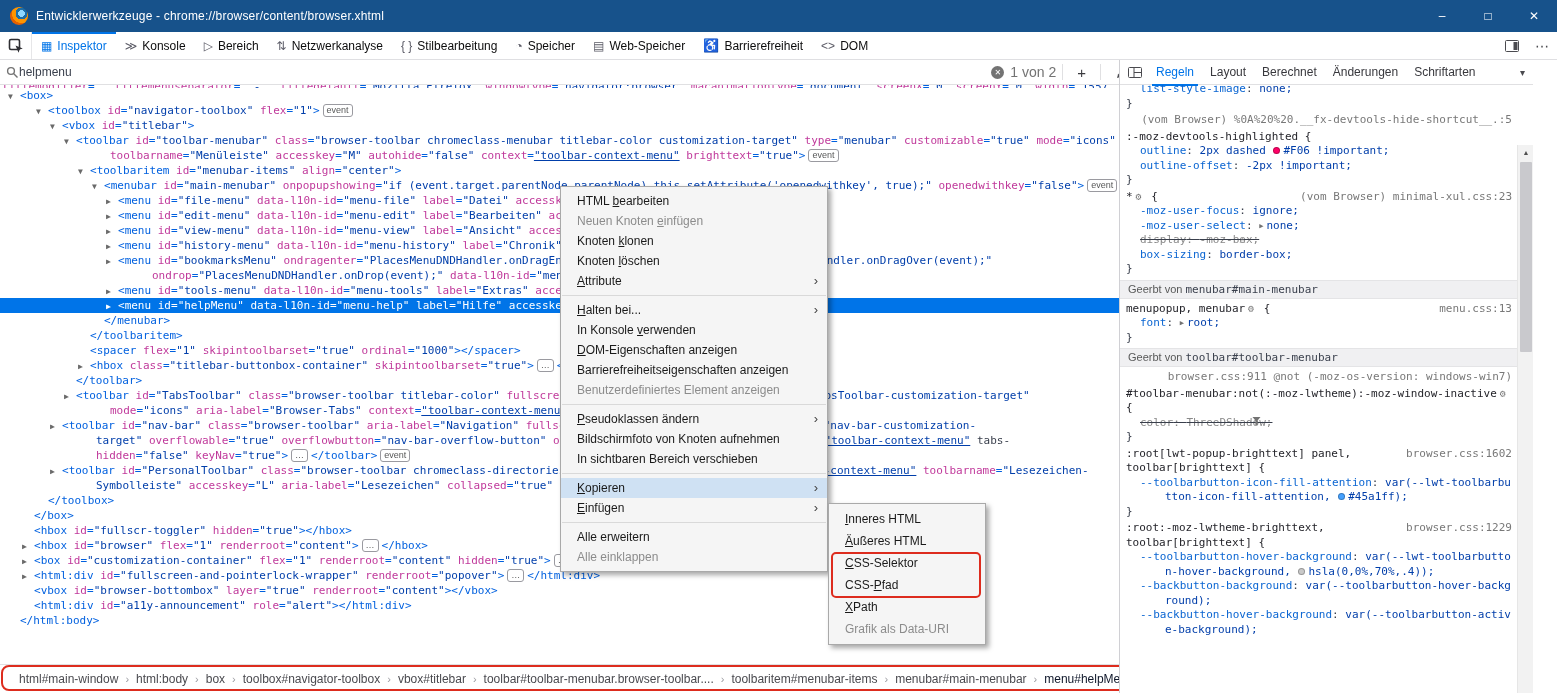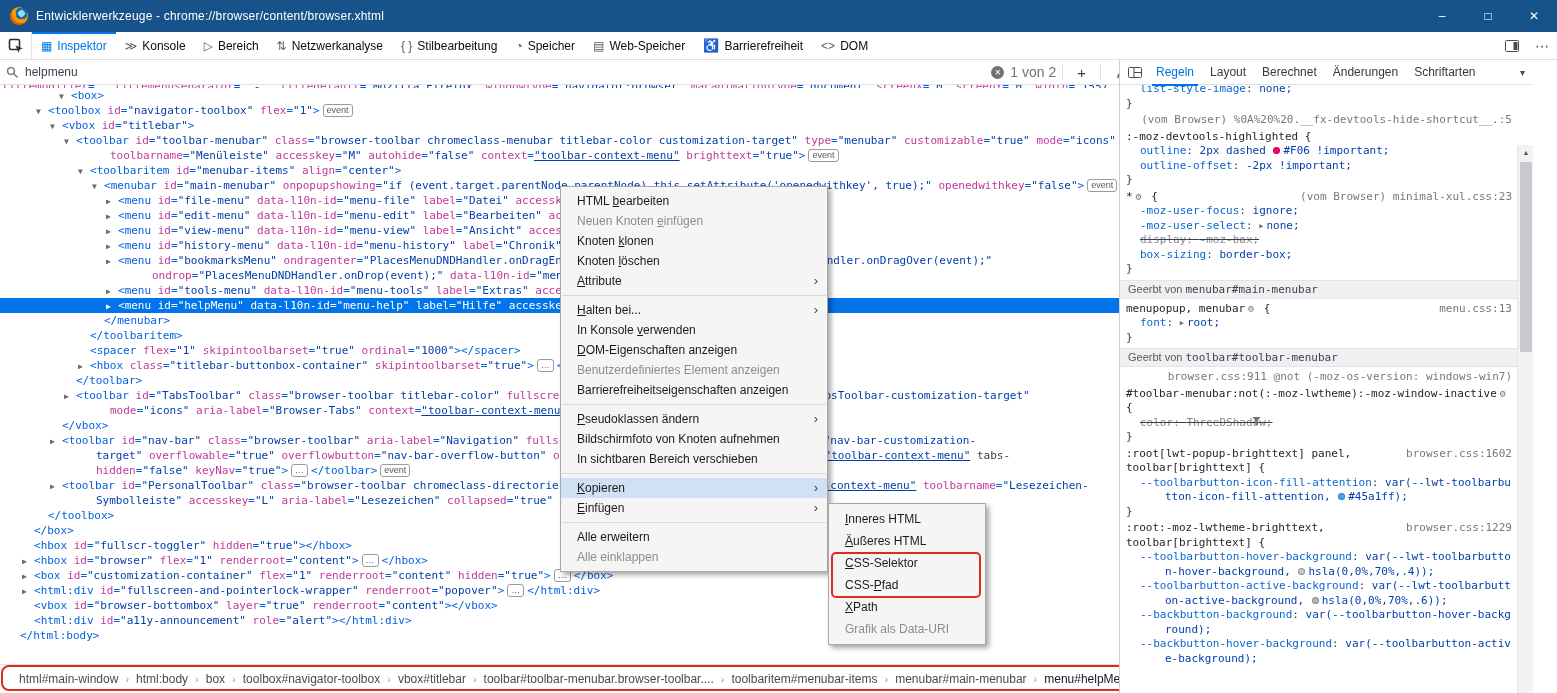--- a/index.html
+++ b/index.html
@@ -25,21 +25,21 @@
   .tab.active{color:#0074e8}
   .tab.active::before{content:"";position:absolute;top:0;left:0;right:0;height:2px;background:#0074e8}
   .ticon{font-size:12px;color:#5b5b66;line-height:1}
   .tab.active .ticon{color:#0074e8}
   .ticon.a11y{color:#0a8484;font-size:13px}
   #tabspacer{flex:1}
   .ricon{width:30px;display:flex;align-items:center;justify-content:center;color:#4a4a4f;font-size:14px}
 
   
   #searchrow{position:absolute;top:60px;left:0;width:1143px;height:25px;border-bottom:1px solid #e0e0e2;display:flex;align-items:center;background:#fff;padding:0 6px}
-  #searchinput{border:0;outline:0;flex:1;font-size:12px;color:#393f4c;font-family:"Liberation Sans",sans-serif;margin-left:6px;background:transparent}
+  #searchinput{border:0;outline:0;flex:1;font-size:12px;color:#393f4c;font-family:"Liberation Sans",sans-serif;background:transparent}
   .vsep{width:1px;height:16px;background:#e0e0e2;margin:0 6px}
   #clearbtn{width:13px;height:13px;border-radius:50%;background:#737373;color:#fff;font-size:8px;display:flex;align-items:center;justify-content:center;margin:0 6px}
   #matchcount{font-size:14px;color:#737373;white-space:nowrap}
   #plusbtn{font-size:15px;color:#3a3a3e;padding:0 8px}
 
   
   #markup{position:absolute;top:85px;left:0;width:1127px;height:579px;overflow:hidden;font-family:"DejaVu Sans Mono",monospace;font-size:11px;background:#fff}
   .mrow{height:15px;line-height:15px;white-space:pre;overflow:hidden}
   .clipline{height:9px;line-height:15px;margin-top:-6px;padding-left:2px}
   .twisty{display:inline-block;width:12px;font-size:8px;color:#6a6a6a;vertical-align:0}
@@ -202,21 +202,21 @@
     <div class="ricon">
       <svg width="13" height="13" viewBox="0 0 13 13">
           <path d="M1 12 l1-3.5 5.5-5.5 2.5 2.5-5.5 5.5z" fill="#4a4a4f"></path>
           <path d="M8.2 1.8 a1.6 1.6 0 0 1 2.9 2.9 l-1 1 -2.9-2.9z" fill="#4a4a4f"></path>
         </svg>
     </div>
   </div>
 
   <div id="markup">
       <div class="mrow clipline"><span class="atn">titlemodifier</span><span class="pnc">=</span><span class="atv">""</span><span class="mtx"> </span><span class="atn">titlemenuseparator</span><span class="pnc">=</span><span class="atv">" - "</span><span class="mtx"> </span><span class="atn">titledefault</span><span class="pnc">=</span><span class="atv">"Mozilla Firefox"</span><span class="mtx"> </span><span class="atn">windowtype</span><span class="pnc">=</span><span class="atv">"navigator:browser"</span><span class="mtx"> </span><span class="atn">macanimationtype</span><span class="pnc">=</span><span class="atv">"document"</span><span class="mtx"> </span><span class="atn">screenX</span><span class="pnc">=</span><span class="atv">"0"</span><span class="mtx"> </span><span class="atn">screenY</span><span class="pnc">=</span><span class="atv">"0"</span><span class="mtx"> </span><span class="atn">width</span><span class="pnc">=</span><span class="atv">"1557"</span><span class="mtx"> </span><span class="atn">height</span></div>
-      <div class="mrow" style="padding-left: 22px; margin-left: 37px;"><span class="twisty">▼</span><span class="mtext"><span class="pnc">&lt;</span><span class="tag">box</span><span class="pnc">&gt;</span></span></div>
+      <div class="mrow" style="padding-left: 8px;"><span class="twisty">▼</span><span class="mtext"><span class="pnc">&lt;</span><span class="tag">box</span><span class="pnc">&gt;</span></span></div>
       <div class="mrow" style="padding-left: 36px;"><span class="twisty">▼</span><span class="mtext"><span class="pnc">&lt;</span><span class="tag">toolbox</span><span class="mtx"> </span><span class="atn">id</span><span class="pnc">=</span><span class="atv">"navigator-toolbox"</span><span class="mtx"> </span><span class="atn">flex</span><span class="pnc">=</span><span class="atv">"1"</span><span class="pnc">&gt;</span></span><span class="badge">event</span></div>
       <div class="mrow" style="padding-left: 50px;"><span class="twisty">▼</span><span class="mtext"><span class="pnc">&lt;</span><span class="tag">vbox</span><span class="mtx"> </span><span class="atn">id</span><span class="pnc">=</span><span class="atv">"titlebar"</span><span class="pnc">&gt;</span></span></div>
       <div class="mrow" style="padding-left: 64px;"><span class="twisty">▼</span><span class="mtext"><span class="pnc">&lt;</span><span class="tag">toolbar</span><span class="mtx"> </span><span class="atn">id</span><span class="pnc">=</span><span class="atv">"toolbar-menubar"</span><span class="mtx"> </span><span class="atn">class</span><span class="pnc">=</span><span class="atv">"browser-toolbar chromeclass-menubar titlebar-color customization-target"</span><span class="mtx"> </span><span class="atn">type</span><span class="pnc">=</span><span class="atv">"menubar"</span><span class="mtx"> </span><span class="atn">customizable</span><span class="pnc">=</span><span class="atv">"true"</span><span class="mtx"> </span><span class="atn">mode</span><span class="pnc">=</span><span class="atv">"icons"</span></span></div>
       <div class="mrow" style="padding-left: 98px;"><span class="twisty"></span><span class="mtext"><span class="atn">toolbarname</span><span class="pnc">=</span><span class="atv">"Menüleiste"</span><span class="mtx"> </span><span class="atn">accesskey</span><span class="pnc">=</span><span class="atv">"M"</span><span class="mtx"> </span><span class="atn">autohide</span><span class="pnc">=</span><span class="atv">"false"</span><span class="mtx"> </span><span class="atn">context</span><span class="pnc">=</span><span class="atv lnk">"toolbar-context-menu"</span><span class="mtx"> </span><span class="atn">brighttext</span><span class="pnc">=</span><span class="atv">"true"</span><span class="pnc">&gt;</span></span><span class="badge">event</span></div>
       <div class="mrow" style="padding-left: 78px;"><span class="twisty">▼</span><span class="mtext"><span class="pnc">&lt;</span><span class="tag">toolbaritem</span><span class="mtx"> </span><span class="atn">id</span><span class="pnc">=</span><span class="atv">"menubar-items"</span><span class="mtx"> </span><span class="atn">align</span><span class="pnc">=</span><span class="atv">"center"</span><span class="pnc">&gt;</span></span></div>
       <div class="mrow" style="padding-left: 92px;"><span class="twisty">▼</span><span class="mtext"><span class="pnc">&lt;</span><span class="tag">menubar</span><span class="mtx"> </span><span class="atn">id</span><span class="pnc">=</span><span class="atv">"main-menubar"</span><span class="mtx"> </span><span class="atn">onpopupshowing</span><span class="pnc">=</span><span class="atv">"if (event.target.parentNode.parentNode) this.setAttribute('openedwithkey', true);"</span><span class="mtx"> </span><span class="atn">openedwithkey</span><span class="pnc">=</span><span class="atv">"false"</span><span class="pnc">&gt;</span></span><span class="badge">event</span></div>
       <div class="mrow" style="padding-left: 106px;"><span class="twisty">▶</span><span class="mtext"><span class="pnc">&lt;</span><span class="tag">menu</span><span class="mtx"> </span><span class="atn">id</span><span class="pnc">=</span><span class="atv">"file-menu"</span><span class="mtx"> </span><span class="atn">data-l10n-id</span><span class="pnc">=</span><span class="atv">"menu-file"</span><span class="mtx"> </span><span class="atn">label</span><span class="pnc">=</span><span class="atv">"Datei"</span><span class="mtx"> </span><span class="atn">accesskey</span><span class="pnc">=</span><span class="atv">"D"</span><span class="pnc">&gt;</span></span><span class="badge">…</span><span class="mtext"><span class="pnc">&lt;/</span><span class="tag">menu</span><span class="pnc">&gt;</span></span></div>
       <div class="mrow" style="padding-left: 106px;"><span class="twisty">▶</span><span class="mtext"><span class="pnc">&lt;</span><span class="tag">menu</span><span class="mtx"> </span><span class="atn">id</span><span class="pnc">=</span><span class="atv">"edit-menu"</span><span class="mtx"> </span><span class="atn">data-l10n-id</span><span class="pnc">=</span><span class="atv">"menu-edit"</span><span class="mtx"> </span><span class="atn">label</span><span class="pnc">=</span><span class="atv">"Bearbeiten"</span><span class="mtx"> </span><span class="atn">accesskey</span><span class="pnc">=</span><span class="atv">"B"</span><span class="pnc">&gt;</span></span><span class="badge">…</span><span class="mtext"><span class="pnc">&lt;/</span><span class="tag">menu</span><span class="pnc">&gt;</span></span></div>
       <div class="mrow" style="padding-left: 106px;"><span class="twisty">▶</span><span class="mtext"><span class="pnc">&lt;</span><span class="tag">menu</span><span class="mtx"> </span><span class="atn">id</span><span class="pnc">=</span><span class="atv">"view-menu"</span><span class="mtx"> </span><span class="atn">data-l10n-id</span><span class="pnc">=</span><span class="atv">"menu-view"</span><span class="mtx"> </span><span class="atn">label</span><span class="pnc">=</span><span class="atv">"Ansicht"</span><span class="mtx"> </span><span class="atn">accesskey</span><span class="pnc">=</span><span class="atv">"A"</span><span class="pnc">&gt;</span></span><span class="badge">…</span><span class="mtext"><span class="pnc">&lt;/</span><span class="tag">menu</span><span class="pnc">&gt;</span></span></div>
       <div class="mrow" style="padding-left: 106px;"><span class="twisty">▶</span><span class="mtext"><span class="pnc">&lt;</span><span class="tag">menu</span><span class="mtx"> </span><span class="atn">id</span><span class="pnc">=</span><span class="atv">"history-menu"</span><span class="mtx"> </span><span class="atn">data-l10n-id</span><span class="pnc">=</span><span class="atv">"menu-history"</span><span class="mtx"> </span><span class="atn">label</span><span class="pnc">=</span><span class="atv">"Chronik"</span><span class="mtx"> </span><span class="atn">accesskey</span><span class="pnc">=</span><span class="atv">"C"</span><span class="pnc">&gt;</span></span><span class="badge">…</span><span class="mtext"><span class="pnc">&lt;/</span><span class="tag">menu</span><span class="pnc">&gt;</span></span></div>
@@ -224,21 +224,20 @@
       <div class="mrow" style="padding-left: 140px;"><span class="twisty"></span><span class="mtext"><span class="atn">ondrop</span><span class="pnc">=</span><span class="atv">"PlacesMenuDNDHandler.onDrop(event);"</span><span class="mtx"> </span><span class="atn">data-l10n-id</span><span class="pnc">=</span><span class="atv">"menu-bookmarks-menu"</span><span class="pnc">&gt;</span></span><span class="badge">event</span><span class="badge">custom…</span><span class="mtext"><span class="pnc">&lt;/</span><span class="tag">menu</span><span class="pnc">&gt;</span></span></div>
       <div class="mrow" style="padding-left: 106px;"><span class="twisty">▶</span><span class="mtext"><span class="pnc">&lt;</span><span class="tag">menu</span><span class="mtx"> </span><span class="atn">id</span><span class="pnc">=</span><span class="atv">"tools-menu"</span><span class="mtx"> </span><span class="atn">data-l10n-id</span><span class="pnc">=</span><span class="atv">"menu-tools"</span><span class="mtx"> </span><span class="atn">label</span><span class="pnc">=</span><span class="atv">"Extras"</span><span class="mtx"> </span><span class="atn">accesskey</span><span class="pnc">=</span><span class="atv">"x"</span><span class="pnc">&gt;</span></span><span class="badge">…</span><span class="mtext"><span class="pnc">&lt;/</span><span class="tag">menu</span><span class="pnc">&gt;</span></span></div>
       <div class="mrow sel" style="padding-left: 106px;"><span class="twisty">▶</span><span class="mtext"><span class="pnc">&lt;</span><span class="tag">menu</span><span class="mtx"> </span><span class="atn">id</span><span class="pnc">=</span><span class="atv">"helpMenu"</span><span class="mtx"> </span><span class="atn">data-l10n-id</span><span class="pnc">=</span><span class="atv">"menu-help"</span><span class="mtx"> </span><span class="atn">label</span><span class="pnc">=</span><span class="atv">"Hilfe"</span><span class="mtx"> </span><span class="atn">accesskey</span><span class="pnc">=</span><span class="atv">"H"</span><span class="pnc">&gt;</span></span><span class="badge">…</span><span class="mtext"><span class="pnc">&lt;/</span><span class="tag">menu</span><span class="pnc">&gt;</span></span></div>
       <div class="mrow" style="padding-left: 92px;"><span class="twisty"></span><span class="mtext"><span class="pnc">&lt;/</span><span class="tag">menubar</span><span class="pnc">&gt;</span></span></div>
       <div class="mrow" style="padding-left: 78px;"><span class="twisty"></span><span class="mtext"><span class="pnc">&lt;/</span><span class="tag">toolbaritem</span><span class="pnc">&gt;</span></span></div>
       <div class="mrow" style="padding-left: 78px;"><span class="twisty"></span><span class="mtext"><span class="pnc">&lt;</span><span class="tag">spacer</span><span class="mtx"> </span><span class="atn">flex</span><span class="pnc">=</span><span class="atv">"1"</span><span class="mtx"> </span><span class="atn">skipintoolbarset</span><span class="pnc">=</span><span class="atv">"true"</span><span class="mtx"> </span><span class="atn">ordinal</span><span class="pnc">=</span><span class="atv">"1000"</span><span class="pnc">&gt;</span><span class="pnc">&lt;/</span><span class="tag">spacer</span><span class="pnc">&gt;</span></span></div>
       <div class="mrow" style="padding-left: 78px;"><span class="twisty">▶</span><span class="mtext"><span class="pnc">&lt;</span><span class="tag">hbox</span><span class="mtx"> </span><span class="atn">class</span><span class="pnc">=</span><span class="atv">"titlebar-buttonbox-container"</span><span class="mtx"> </span><span class="atn">skipintoolbarset</span><span class="pnc">=</span><span class="atv">"true"</span><span class="pnc">&gt;</span></span><span class="badge">…</span><span class="mtext"><span class="pnc">&lt;/</span><span class="tag">hbox</span><span class="pnc">&gt;</span></span></div>
       <div class="mrow" style="padding-left: 64px;"><span class="twisty"></span><span class="mtext"><span class="pnc">&lt;/</span><span class="tag">toolbar</span><span class="pnc">&gt;</span></span></div>
       <div class="mrow" style="padding-left: 64px;"><span class="twisty">▶</span><span class="mtext"><span class="pnc">&lt;</span><span class="tag">toolbar</span><span class="mtx"> </span><span class="atn">id</span><span class="pnc">=</span><span class="atv">"TabsToolbar"</span><span class="mtx"> </span><span class="atn">class</span><span class="pnc">=</span><span class="atv">"browser-toolbar titlebar-color"</span><span class="mtx"> </span><span class="atn">fullscreentoolbar</span><span class="pnc">=</span><span class="atv">"true"</span><span class="mtx"> </span><span class="atn">customizationtarget</span><span class="pnc">=</span><span class="atv">"TabsToolbar-customization-target"</span></span></div>
       <div class="mrow" style="padding-left: 98px;"><span class="twisty"></span><span class="mtext"><span class="atn">mode</span><span class="pnc">=</span><span class="atv">"icons"</span><span class="mtx"> </span><span class="atn">aria-label</span><span class="pnc">=</span><span class="atv">"Browser-Tabs"</span><span class="mtx"> </span><span class="atn">context</span><span class="pnc">=</span><span class="atv lnk">"toolbar-context-menu"</span><span class="mtx"> </span><span class="atn">flex</span><span class="pnc">=</span><span class="atv">"1"</span><span class="pnc">&gt;</span></span><span class="badge">…</span><span class="mtext"><span class="pnc">&lt;/</span><span class="tag">toolbar</span><span class="pnc">&gt;</span></span></div>
-      <div class="mrow" style="padding-left: 50px;"><span class="twisty"></span><span class="mtext"><span class="pnc">&lt;/</span><span class="tag">vbox</span><span class="pnc">&gt;</span></span></div>
       <div class="mrow" style="padding-left: 50px;"><span class="twisty">▶</span><span class="mtext"><span class="pnc">&lt;</span><span class="tag">toolbar</span><span class="mtx"> </span><span class="atn">id</span><span class="pnc">=</span><span class="atv">"nav-bar"</span><span class="mtx"> </span><span class="atn">class</span><span class="pnc">=</span><span class="atv">"browser-toolbar"</span><span class="mtx"> </span><span class="atn">aria-label</span><span class="pnc">=</span><span class="atv">"Navigation"</span><span class="mtx"> </span><span class="atn">fullscreentoolbar</span><span class="pnc">=</span><span class="atv">"true"</span><span class="mtx"> </span><span class="atn">customizationtarget</span><span class="pnc">=</span><span class="atv">"nav-bar-customization-</span></span></div>
       <div class="mrow" style="padding-left: 84px;"><span class="twisty"></span><span class="mtext"><span class="atv">target"</span><span class="mtx"> </span><span class="atn">overflowable</span><span class="pnc">=</span><span class="atv">"true"</span><span class="mtx"> </span><span class="atn">overflowbutton</span><span class="pnc">=</span><span class="atv">"nav-bar-overflow-button"</span><span class="mtx"> </span><span class="atn">overflowtarget</span><span class="pnc">=</span><span class="atv">"widget-overflow"</span><span class="mtx"> </span><span class="atn">context</span><span class="pnc">=</span><span class="atv lnk">"toolbar-context-menu"</span><span class="mtx"> tabs-</span></span></div>
       <div class="mrow" style="padding-left: 84px;"><span class="twisty"></span><span class="mtext"><span class="atn">hidden</span><span class="pnc">=</span><span class="atv">"false"</span><span class="mtx"> </span><span class="atn">keyNav</span><span class="pnc">=</span><span class="atv">"true"</span><span class="pnc">&gt;</span></span><span class="badge">…</span><span class="mtext"><span class="pnc">&lt;/</span><span class="tag">toolbar</span><span class="pnc">&gt;</span></span><span class="badge">event</span></div>
       <div class="mrow" style="padding-left: 50px;"><span class="twisty">▶</span><span class="mtext"><span class="pnc">&lt;</span><span class="tag">toolbar</span><span class="mtx"> </span><span class="atn">id</span><span class="pnc">=</span><span class="atv">"PersonalToolbar"</span><span class="mtx"> </span><span class="atn">class</span><span class="pnc">=</span><span class="atv">"browser-toolbar chromeclass-directories customization-target"</span><span class="mtx"> </span><span class="atn">context</span><span class="pnc">=</span><span class="atv lnk">"toolbar-context-menu"</span><span class="mtx"> </span><span class="atn">toolbarname</span><span class="pnc">=</span><span class="atv">"Lesezeichen-</span></span></div>
       <div class="mrow" style="padding-left: 84px;"><span class="twisty"></span><span class="mtext"><span class="atv">Symbolleiste"</span><span class="mtx"> </span><span class="atn">accesskey</span><span class="pnc">=</span><span class="atv">"L"</span><span class="mtx"> </span><span class="atn">aria-label</span><span class="pnc">=</span><span class="atv">"Lesezeichen"</span><span class="mtx"> </span><span class="atn">collapsed</span><span class="pnc">=</span><span class="atv">"true"</span><span class="mtx"> </span><span class="atn">customizable</span><span class="pnc">=</span><span class="atv">"true"</span><span class="pnc">&gt;</span></span><span class="badge">…</span><span class="mtext"><span class="pnc">&lt;/</span><span class="tag">toolbar</span><span class="pnc">&gt;</span></span></div>
       <div class="mrow" style="padding-left: 36px;"><span class="twisty"></span><span class="mtext"><span class="pnc">&lt;/</span><span class="tag">toolbox</span><span class="pnc">&gt;</span></span></div>
       <div class="mrow" style="padding-left: 22px;"><span class="twisty"></span><span class="mtext"><span class="pnc">&lt;/</span><span class="tag">box</span><span class="pnc">&gt;</span></span></div>
       <div class="mrow" style="padding-left: 22px;"><span class="twisty"></span><span class="mtext"><span class="pnc">&lt;</span><span class="tag">hbox</span><span class="mtx"> </span><span class="atn">id</span><span class="pnc">=</span><span class="atv">"fullscr-toggler"</span><span class="mtx"> </span><span class="atn">hidden</span><span class="pnc">=</span><span class="atv">"true"</span><span class="pnc">&gt;</span><span class="pnc">&lt;/</span><span class="tag">hbox</span><span class="pnc">&gt;</span></span></div>
       <div class="mrow" style="padding-left: 22px;"><span class="twisty">▶</span><span class="mtext"><span class="pnc">&lt;</span><span class="tag">hbox</span><span class="mtx"> </span><span class="atn">id</span><span class="pnc">=</span><span class="atv">"browser"</span><span class="mtx"> </span><span class="atn">flex</span><span class="pnc">=</span><span class="atv">"1"</span><span class="mtx"> </span><span class="atn">renderroot</span><span class="pnc">=</span><span class="atv">"content"</span><span class="pnc">&gt;</span></span><span class="badge">…</span><span class="mtext"><span class="pnc">&lt;/</span><span class="tag">hbox</span><span class="pnc">&gt;</span></span></div>
       <div class="mrow" style="padding-left: 22px;"><span class="twisty">▶</span><span class="mtext"><span class="pnc">&lt;</span><span class="tag">box</span><span class="mtx"> </span><span class="atn">id</span><span class="pnc">=</span><span class="atv">"customization-container"</span><span class="mtx"> </span><span class="atn">flex</span><span class="pnc">=</span><span class="atv">"1"</span><span class="mtx"> </span><span class="atn">renderroot</span><span class="pnc">=</span><span class="atv">"content"</span><span class="mtx"> </span><span class="atn">hidden</span><span class="pnc">=</span><span class="atv">"true"</span><span class="pnc">&gt;</span></span><span class="badge">…</span><span class="mtext"><span class="pnc">&lt;/</span><span class="tag">box</span><span class="pnc">&gt;</span></span></div>
@@ -331,21 +330,20 @@
         <div class="rule">
           <div class="rline"><span class="src">browser.css:1602</span><span class="sell">:root[lwt-popup-brighttext] panel,</span></div>
           <div class="rline"><span class="sell">toolbar[brighttext] {</span></div>
           <div class="decl"><span class="prp">--toolbarbutton-icon-fill-attention</span><span class="dpn">: </span><span class="val">var(--lwt-toolbarbutton-icon-fill-attention, </span><span class="swatch" style="background: rgb(69, 161, 255);"></span><span class="val">#45a1ff);</span></div>
           <div class="cls">}</div>
         </div>
         <div class="rule">
           <div class="rline"><span class="src">browser.css:1229</span><span class="sell">:root:-moz-lwtheme-brighttext,</span></div>
           <div class="rline"><span class="sell">toolbar[brighttext] {</span></div>
           <div class="decl"><span class="prp">--toolbarbutton-hover-background</span><span class="dpn">: </span><span class="val">var(--lwt-toolbarbutton-hover-background, </span><span class="swatch" style="background: rgb(201, 201, 201);"></span><span class="val">hsla(0,0%,70%,.4));</span></div>
-          <div class="decl"><span class="prp">--toolbarbutton-active-background</span><span class="dpn">: </span><span class="val">var(--lwt-toolbarbutton-active-background, </span><span class="swatch" style="background: rgb(181, 181, 181);"></span><span class="val">hsla(0,0%,70%,.6));</span></div>
           <div class="decl"><span class="prp">--backbutton-background</span><span class="dpn">: </span><span class="val">var(--toolbarbutton-hover-background);</span></div>
           <div class="decl"><span class="prp">--backbutton-hover-background</span><span class="dpn">: </span><span class="val">var(--toolbarbutton-active-background);</span></div>
         </div>
       </div>
     <div id="rsb" class="sbar">
       <div class="sarrow up">▲</div>
       <div class="sthumb"></div>
 
     </div>
   </div>
@@ -353,22 +351,22 @@
   <div id="ctxmenu" class="menu">
       <div class="mitem"><span class="mlabel">HTML <u>b</u>earbeiten</span></div>
       <div class="mitem dis"><span class="mlabel">Neuen Knoten <u>e</u>infügen</span></div>
       <div class="mitem"><span class="mlabel">Knoten <u>k</u>lonen</span></div>
       <div class="mitem"><span class="mlabel">Knoten <u>l</u>öschen</span></div>
       <div class="mitem"><span class="mlabel"><u>A</u>ttribute</span><span class="marrow">›</span></div>
       <div class="msep"></div>
       <div class="mitem"><span class="mlabel"><u>H</u>alten bei...</span><span class="marrow">›</span></div>
       <div class="mitem"><span class="mlabel">In Konsole <u>v</u>erwenden</span></div>
       <div class="mitem"><span class="mlabel"><u>D</u>OM-Eigenschaften anzeigen</span></div>
+      <div class="mitem"><span class="mlabel">Barrierefreiheitseigenschaften anzeigen</span></div>
       <div class="mitem dis"><span class="mlabel">Benutzerdefiniertes Element anzeigen</span></div>
-      <div class="mitem"><span class="mlabel">Barrierefreiheitseigenschaften anzeigen</span></div>
       <div class="msep"></div>
       <div class="mitem"><span class="mlabel"><u>P</u>seudoklassen ändern</span><span class="marrow">›</span></div>
       <div class="mitem"><span class="mlabel">Bildschirmfoto von Knoten aufnehmen</span></div>
       <div class="mitem"><span class="mlabel">In sichtbaren Bereich verschieben</span></div>
       <div class="msep"></div>
       <div class="mitem hov"><span class="mlabel"><u>K</u>opieren</span><span class="marrow">›</span></div>
       <div class="mitem"><span class="mlabel"><u>E</u>infügen</span><span class="marrow">›</span></div>
       <div class="msep"></div>
       <div class="mitem"><span class="mlabel">Alle erweitern</span></div>
       <div class="mitem dis"><span class="mlabel">Alle einklappen</span></div>

